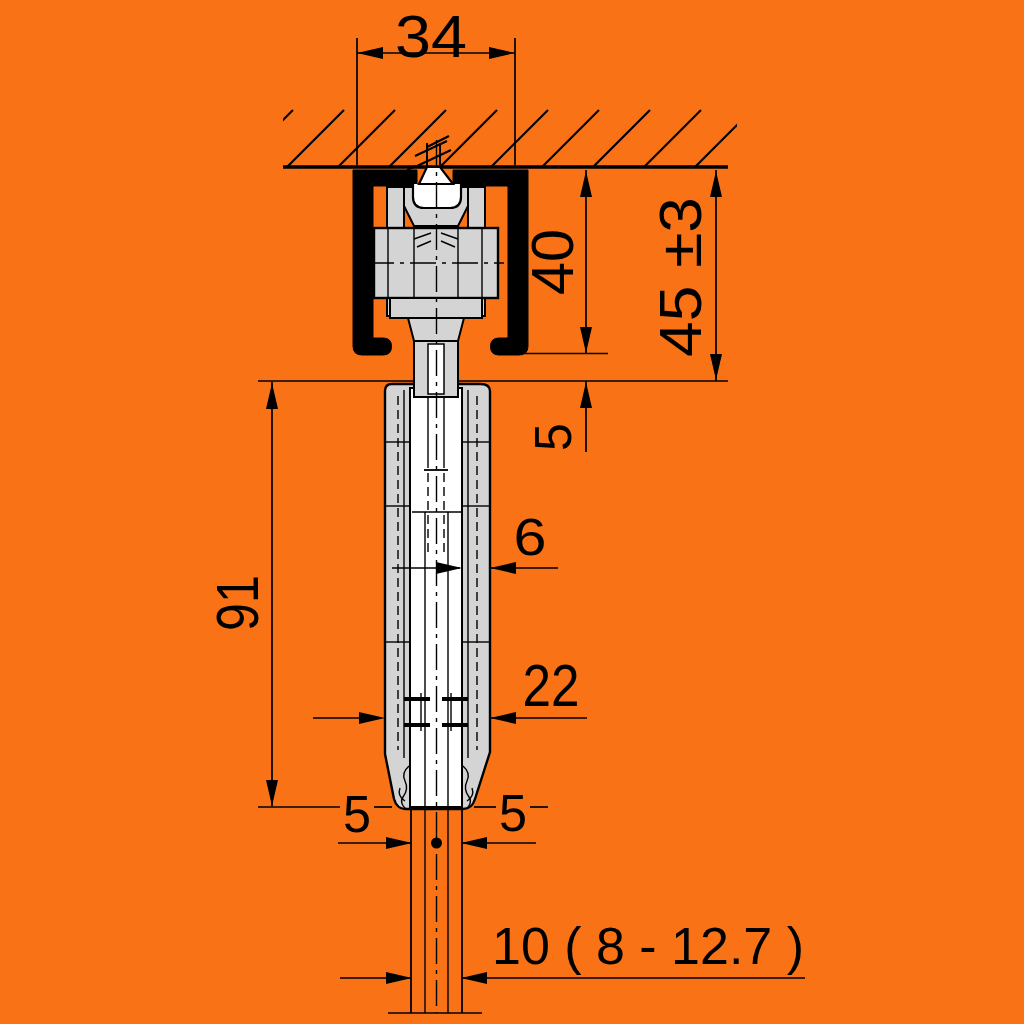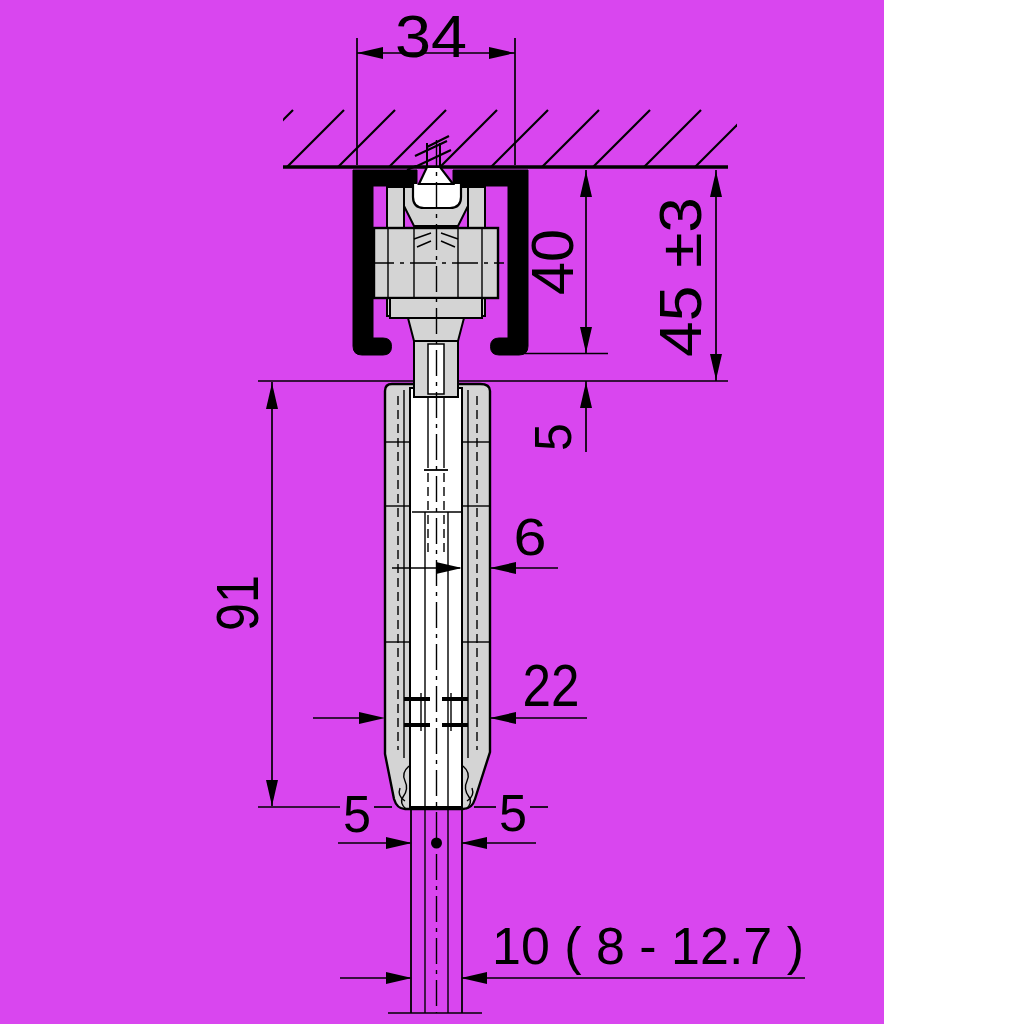--- a/index.html
+++ b/index.html
@@ -1,17 +1,17 @@
 <!DOCTYPE html>
 <html><head>
 <meta charset="utf-8">
 <style>
   html,body{margin:0;padding:0;background:#ffffff;}
   body{font-family:"Liberation Sans", sans-serif;}
-  .stage{width:884px;height:1024px;position:relative;background:#d946ef;}
+  .stage{width:1024px;height:1024px;position:relative;background:#f97316;}
   svg{display:block;}
   text{fill:#000;font-family:"Liberation Sans","DejaVu Sans",sans-serif;}
   .dimtxt{font-size:60px;}
   .dimtxt-sm{font-size:52px;}
   .thin{fill:none;stroke:#000;stroke-width:1.4;}
   .dimline{fill:none;stroke:#000;stroke-width:1.7;}
   .arrow{fill:#000;stroke:none;}
   .hidden-dash{fill:none;stroke:#000;stroke-width:1.4;stroke-dasharray:9 5;}
   .cline{fill:none;stroke:#000;stroke-width:1.4;stroke-dasharray:26 6 4 6;}
 </style>

